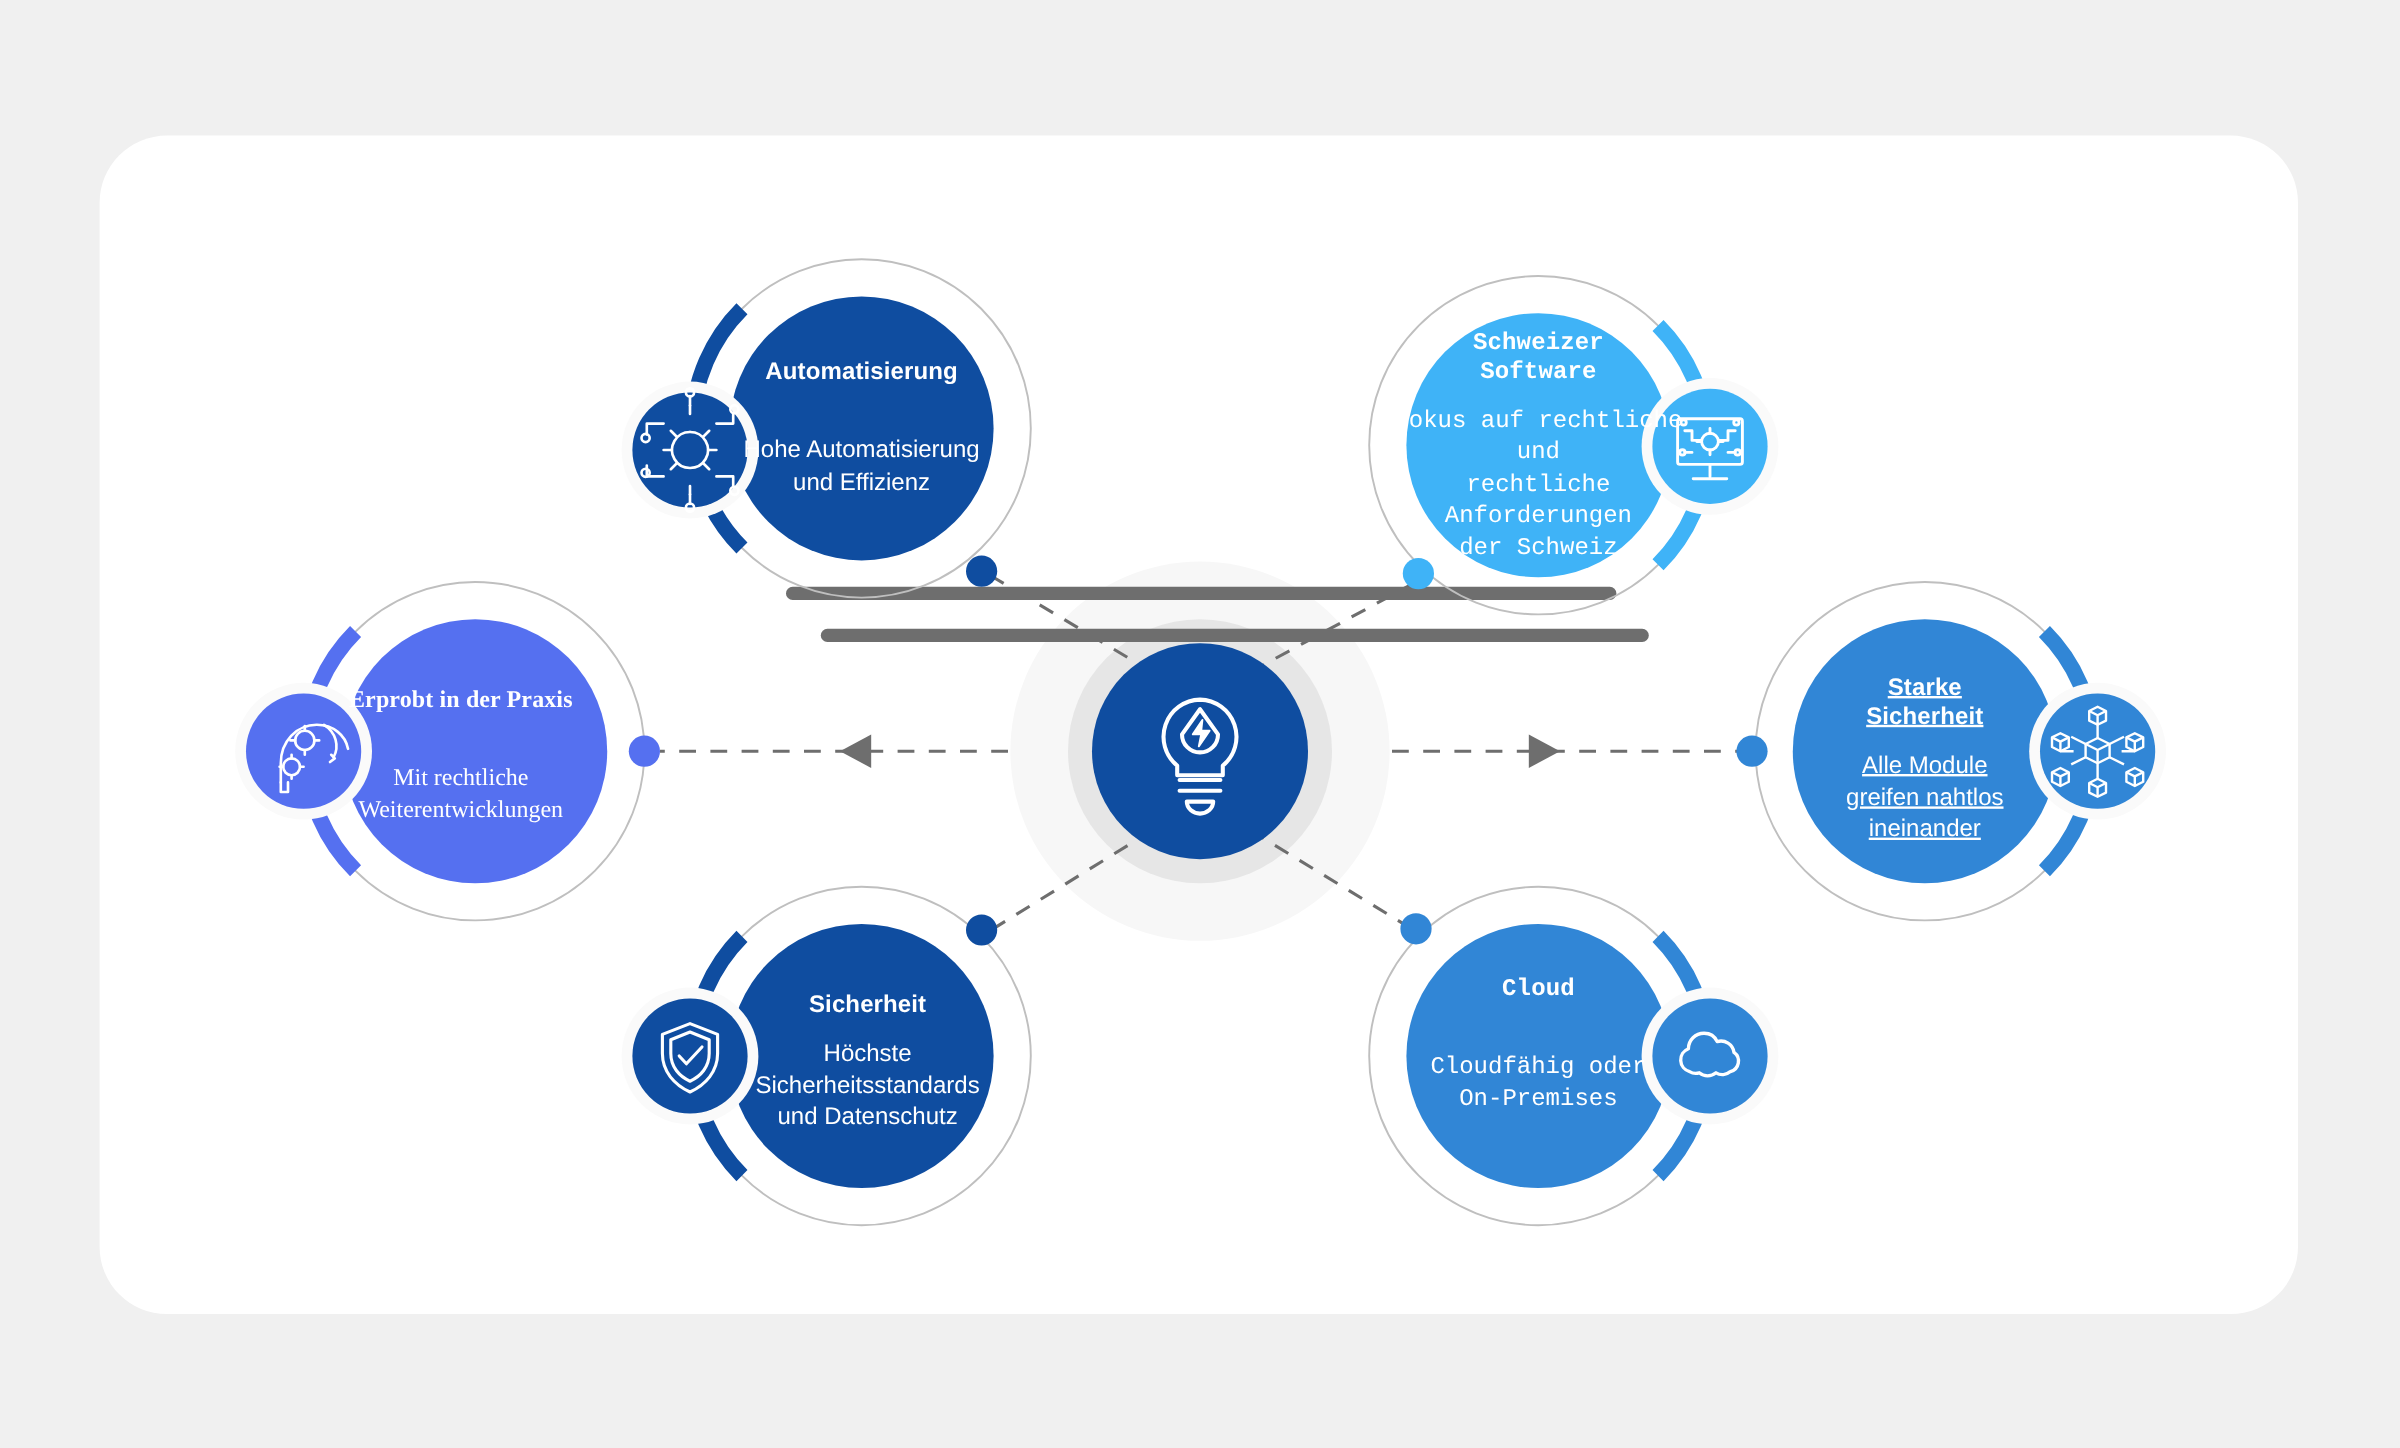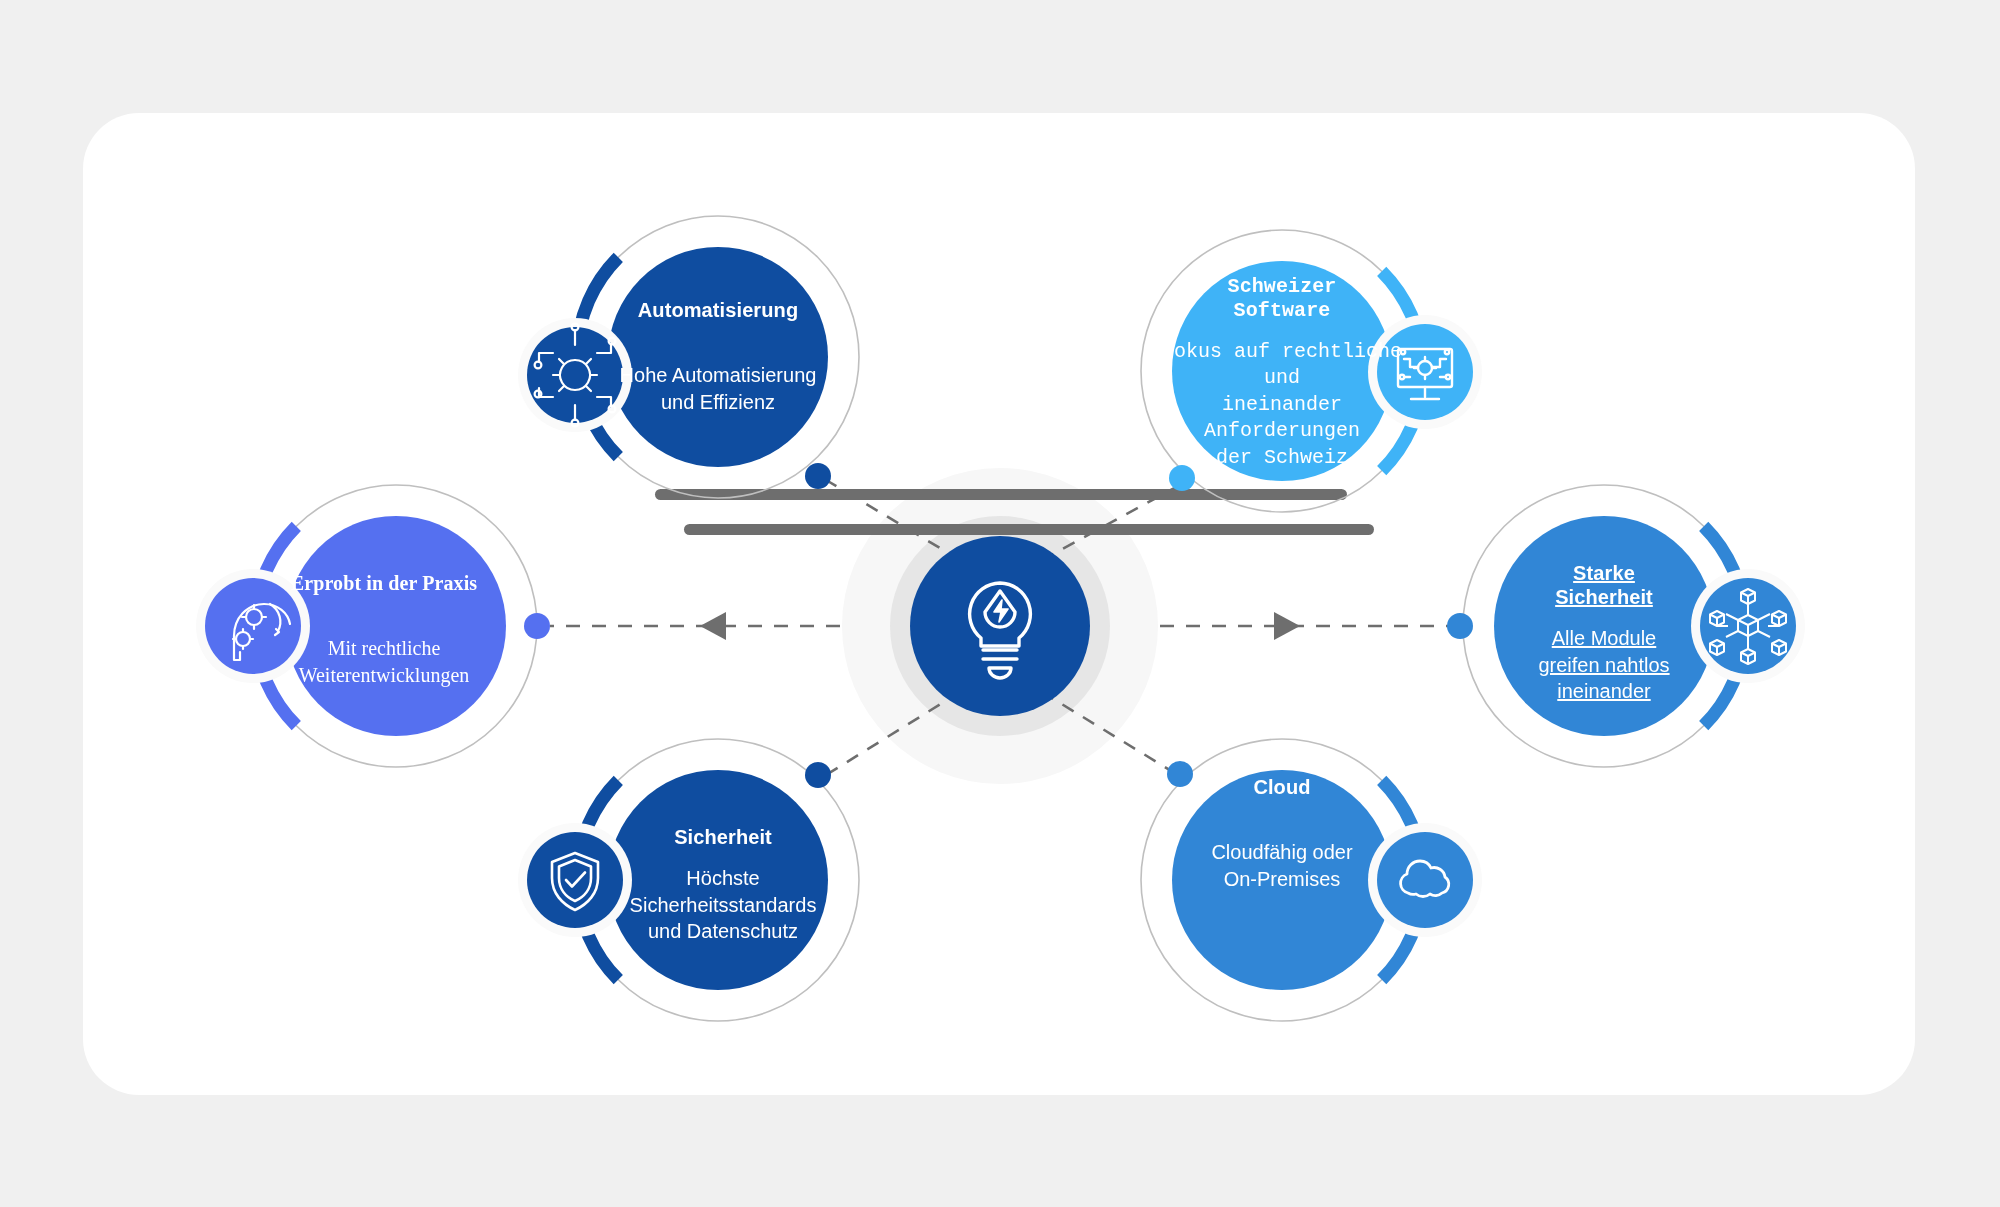--- a/index.html
+++ b/index.html
@@ -237,21 +237,21 @@
     </div>
   </div>
 
   <div class="node-text tight" style="left:1162px;top:283px;width:240px;height:180px;font-family:Liberation Mono, monospace;">
     <div class="node-title">
       <div>Schweizer</div>
       <div>Software</div>
     </div>
     <div class="node-desc" style="width:260px;">
       <div>Fokus auf rechtliche und</div>
-      <div>ineinander Anforderungen</div>
+      <div>rechtliche Anforderungen</div>
       <div>der Schweiz</div>
     </div>
   </div>
 
   <div class="node-text" style="left:254px;top:545px;width:260px;height:170px;font-family:Liberation Serif, serif;">
     <div class="node-title">Erprobt in der Praxis</div>
     <div class="node-desc">
       <div>Mit rechtliche</div>
       <div>Weiterentwicklungen</div>
     </div>
@@ -271,21 +271,21 @@
 
   <div class="node-text tight" style="left:598px;top:790px;width:250px;height:190px;">
     <div class="node-title">Sicherheit</div>
     <div class="node-desc">
       <div>Höchste</div>
       <div>Sicherheitsstandards</div>
       <div>und Datenschutz</div>
     </div>
   </div>
 
-  <div class="node-text" style="left:1162px;top:749px;width:240px;height:170px;">
+  <div class="node-text" style="left:1162px;top:787px;width:240px;height:170px;font-family:Liberation Mono, monospace;">
     <div class="node-title">Cloud</div>
     <div class="node-desc">
       <div>Cloudfähig oder</div>
       <div>On-Premises</div>
     </div>
   </div>
 
 </div>
 
 </body></html>

